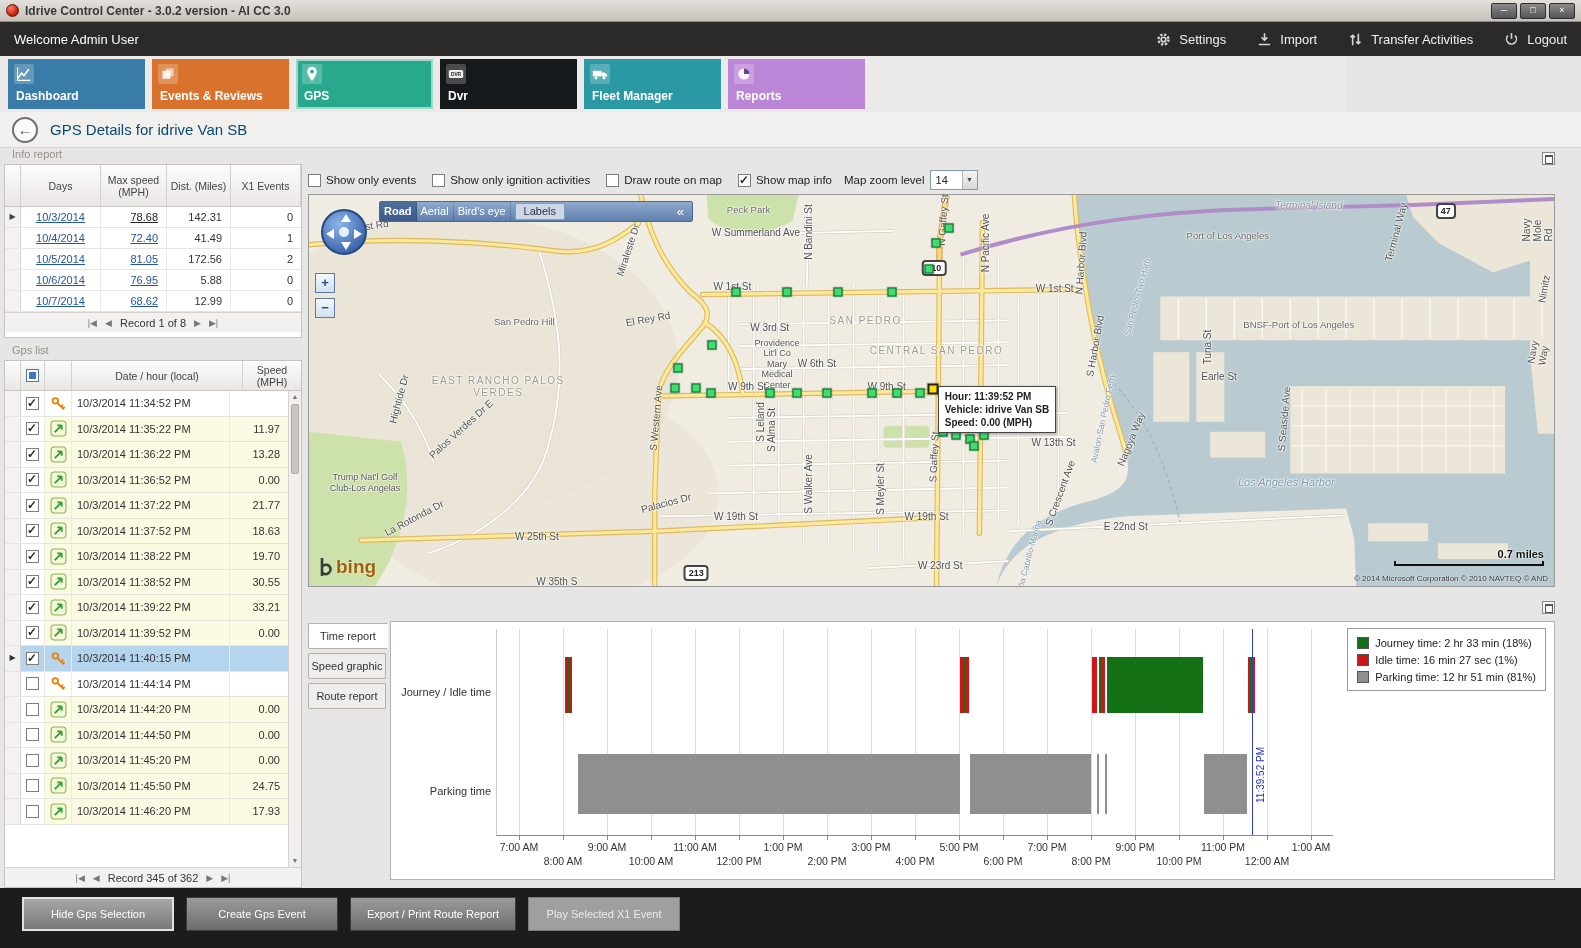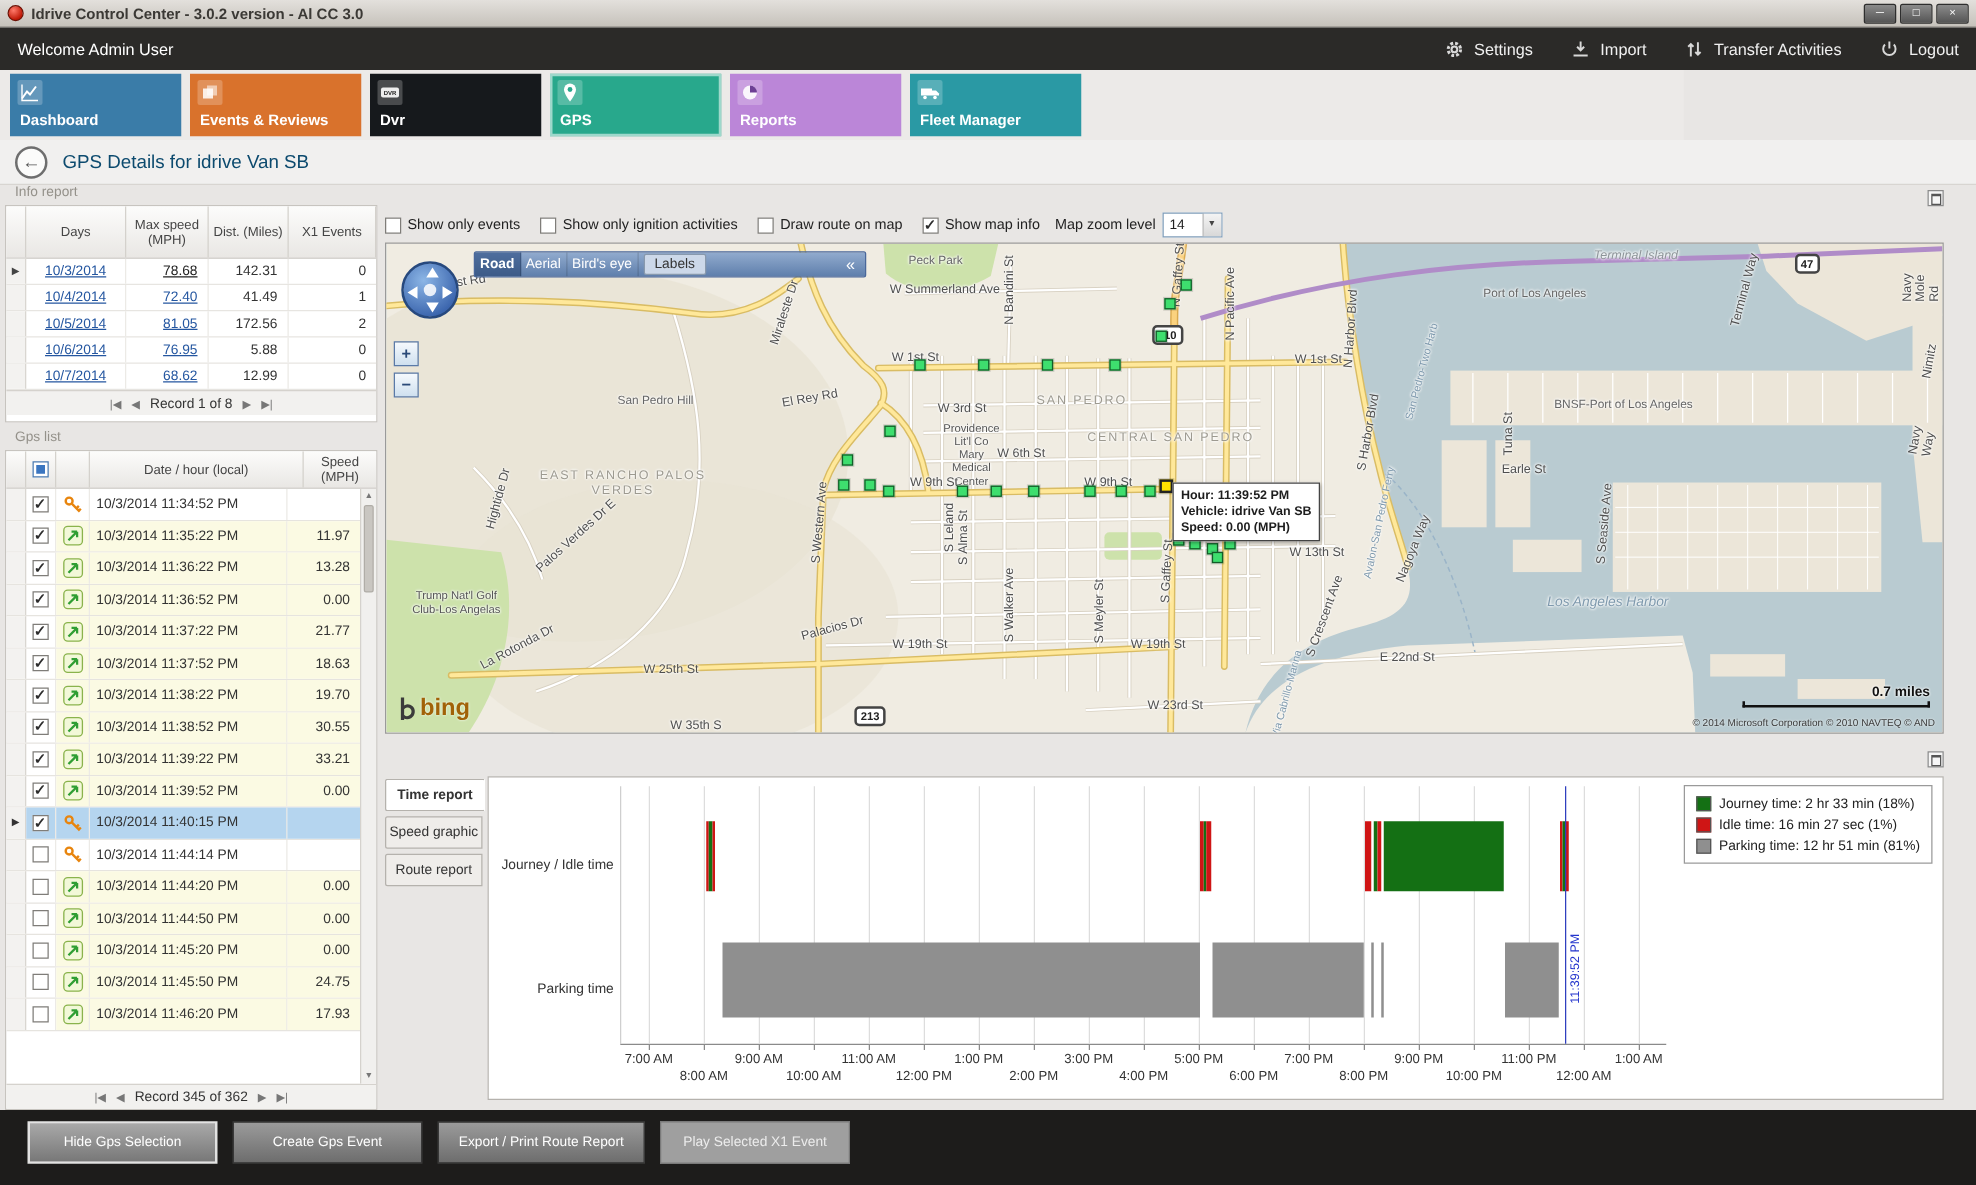--- a/index.html
+++ b/index.html
@@ -133,21 +133,21 @@
   .scale .st { font-size:11px; font-weight:bold; color:#111; text-shadow:0 0 2px #fff,0 0 2px #fff; }
   .scale .sl { height:5px; border-bottom:2px solid #111; border-left:2px solid #111; border-right:2px solid #111; margin-top:1px; }
   .map-copy { position:absolute; right:6px; bottom:3px; font-size:8px; color:#3a3a3a; z-index:5; text-shadow:0 0 2px #fff; }
 
   
   .chart-area { margin-top:8px; height:285px; position:relative; display:flex; }
   .chart-max { position:absolute; right:0; top:6px; }
   .chart-tabs { width:82px; padding-top:28px; }
   .chart-tab { width:78px; border:1px solid #b5b2ad; background:#efedea; color:#333; font-size:11px; text-align:center;
     padding:6px 2px; margin-bottom:4px; border-radius:2px 0 0 2px; }
-  .chart-tab.active { background:#fff; font-weight:bold; width:80px; margin-right:-2px; position:relative; z-index:3; border-right-color:#fff; }
+  .chart-tab.active { background:#fff; font-weight:normal; width:80px; margin-right:-2px; position:relative; z-index:3; border-right-color:#fff; }
   .chart-box { flex:1; margin-top:26px; border:1px solid #b5b2ad; background:#fff; position:relative; }
   .plot { position:absolute; left:105px; right:221px; top:7px; height:207px; border-bottom:1px solid #8a8a8a; border-left:1px solid #cfcfcf; }
   .grid { position:absolute; top:0; bottom:0; width:1px; background:#dddddd; }
   .bar { position:absolute; }
   .cat { position:absolute; left:4px; width:96px; text-align:right; font-size:11px; color:#333; transform:translateY(-50%); }
   .tick { position:absolute; transform:translateX(-50%); font-size:10.5px; color:#333; white-space:nowrap; }
   .tickmark { position:absolute; width:1px; height:4px; background:#8a8a8a; top:207px; }
   .legend { position:absolute; right:8px; top:6px; border:1px solid #9a9a9a; background:#fff; padding:5px 9px; z-index:4; }
   .leg-row { display:flex; align-items:center; gap:6px; height:17px; font-size:11px; color:#222; }
   .leg-sw { width:12px; height:12px; border:1px solid #555; }
@@ -228,57 +228,57 @@
     </div>
     <div class="nav-tab" style="background: rgb(217, 114, 44);">
       <span class="icbox">
         <svg viewBox="0 0 20 20">
           <rect x="3" y="6" width="10" height="10" fill="#fff" opacity=".85"></rect>
           <rect x="7" y="3" width="10" height="10" fill="#fff" opacity=".55"></rect>
         </svg>
       </span>
       <span class="lbl">Events &amp; Reviews</span>
     </div>
-    <div class="nav-tab" style="background: rgb(22, 25, 28);">
-      <span class="icbox">
-        <svg viewBox="0 0 20 20">
-          <rect x="1" y="5" width="18" height="10" rx="2" fill="#fff" opacity=".9"></rect>
-          <text x="10" y="13" font-size="6" text-anchor="middle" fill="#222" font-weight="bold">DVR</text>
-        </svg>
-      </span>
-      <span class="lbl">Dvr</span>
-    </div>
     <div class="nav-tab selected" style="background: rgb(40, 168, 140);">
       <span class="icbox">
         <svg viewBox="0 0 20 20">
           <path d="M10 1a6 6 0 0 0-6 6c0 4.5 6 12 6 12s6-7.5 6-12a6 6 0 0 0-6-6z" fill="#fff"></path>
           <circle cx="10" cy="7" r="2.4" fill="#28a88c"></circle>
         </svg>
       </span>
       <span class="lbl">GPS</span>
     </div>
-    <div class="nav-tab" style="background: rgb(187, 134, 216);">
+    <div class="nav-tab" style="background: rgb(22, 25, 28);">
       <span class="icbox">
         <svg viewBox="0 0 20 20">
-          <circle cx="10" cy="10" r="7" fill="#fff" opacity=".9"></circle>
-          <path d="M10 10V3a7 7 0 0 1 7 7z" fill="#6d3f94"></path>
+          <rect x="1" y="5" width="18" height="10" rx="2" fill="#fff" opacity=".9"></rect>
+          <text x="10" y="13" font-size="6" text-anchor="middle" fill="#222" font-weight="bold">DVR</text>
         </svg>
       </span>
-      <span class="lbl">Reports</span>
+      <span class="lbl">Dvr</span>
     </div>
     <div class="nav-tab" style="background: rgb(42, 153, 164);">
       <span class="icbox">
         <svg viewBox="0 0 20 20">
           <rect x="1" y="6" width="11" height="7" fill="#fff"></rect>
           <path d="M12 8h4l3 3v2h-7z" fill="#fff"></path>
           <circle cx="5" cy="15" r="1.8" fill="#fff"></circle>
           <circle cx="15" cy="15" r="1.8" fill="#fff"></circle>
         </svg>
       </span>
       <span class="lbl">Fleet Manager</span>
+    </div>
+    <div class="nav-tab" style="background: rgb(187, 134, 216);">
+      <span class="icbox">
+        <svg viewBox="0 0 20 20">
+          <circle cx="10" cy="10" r="7" fill="#fff" opacity=".9"></circle>
+          <path d="M10 10V3a7 7 0 0 1 7 7z" fill="#6d3f94"></path>
+        </svg>
+      </span>
+      <span class="lbl">Reports</span>
     </div>
   </div>
 
 <div class="pageheader">
   <button class="back-btn">←</button>
   <span class="page-title">GPS Details for idrive Van SB</span>
 </div>
 
 <div class="main">
 

